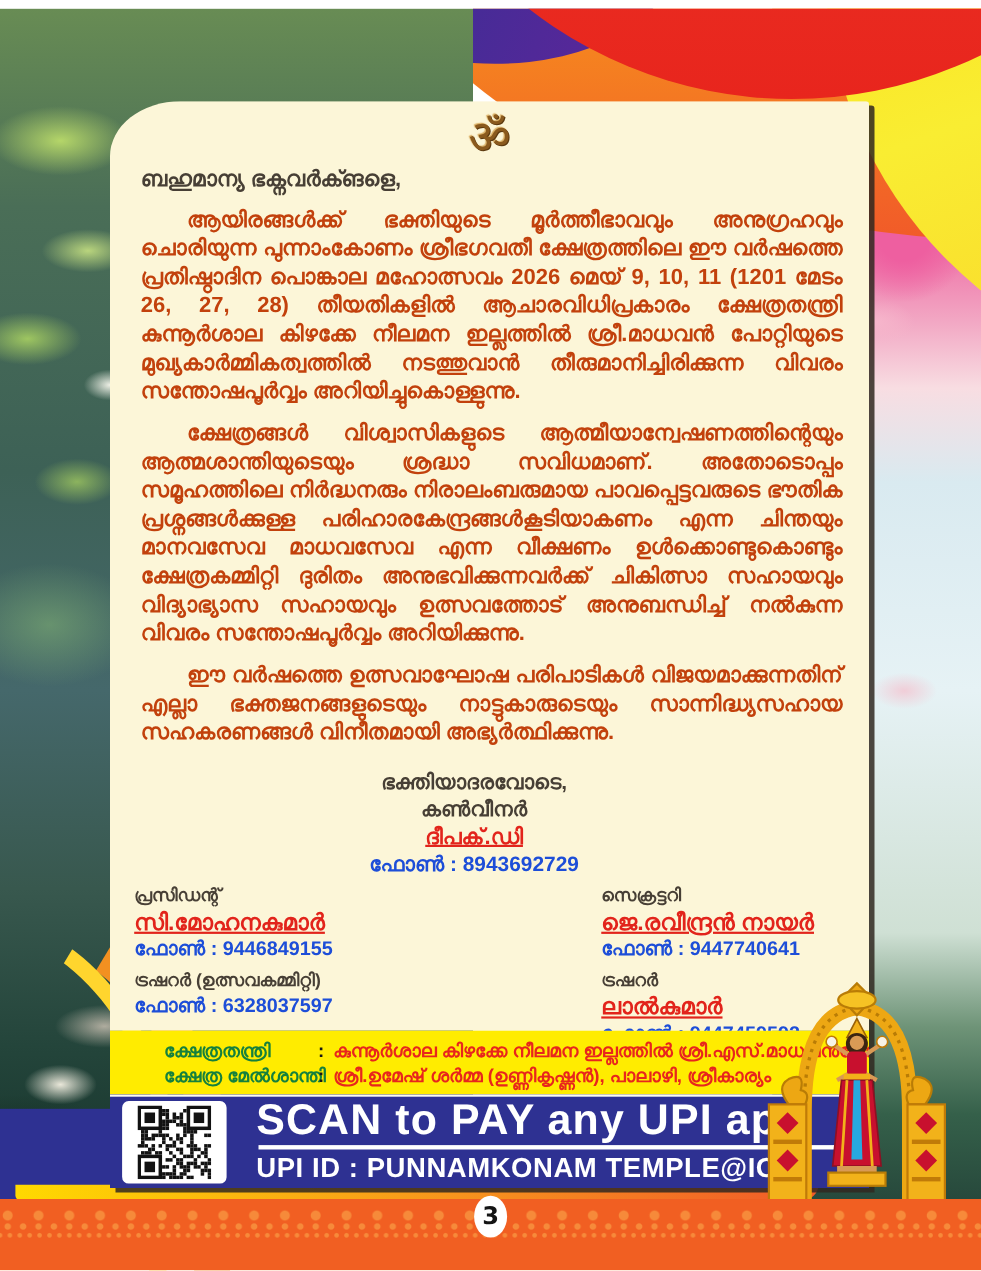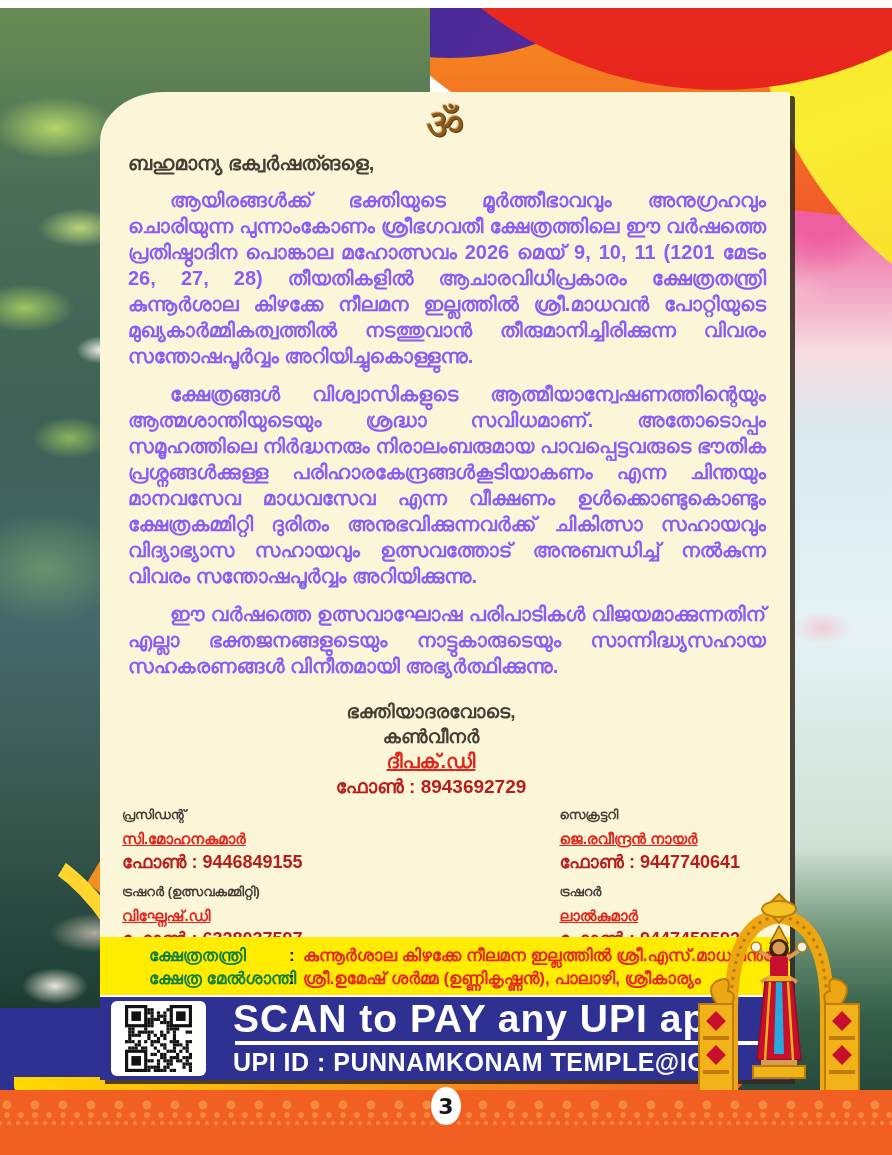--- a/index.html
+++ b/index.html
@@ -48,29 +48,29 @@
 
   
   .sheet{position:absolute;left:100px;top:92px;width:690px;height:988px;z-index:4;
     border-radius:64px 3px 0 0 / 50px 3px 0 0;overflow:hidden;
     box-shadow:5px 4px 0 rgba(48,40,32,.85);}
   .panel{height:845px;background:#fcf6d8;overflow:hidden;}
   .om{margin-top:10px;height:46px;line-height:46px;text-align:center;font-size:42px;
     color:#8a5a1e;text-shadow:1px 1px 0 #5c3a10,-1px -1px 1px #d8ad62;}
   .salutation{margin:4px 26px 0 28px;font-size:20px;font-weight:bold;color:#473f35;}
   .body-para{margin:12px 24px 0 28px;text-indent:42px;text-align:justify;
-    font-size:20px;line-height:26px;font-weight:bold;color:#8b5cf6;}
+    font-size:20px;line-height:26px;font-weight:bold;color:#c2410c;}
   .signature{margin-top:20px;text-align:center;transform:translateX(-14px);
     font-size:19px;line-height:25px;font-weight:bold;color:#473f35;}
   .red-name{color:#e2241b;font-size:20px;font-weight:bold;text-decoration:underline;}
-  .phone{color:#b91c1c;font-weight:bold;}
+  .phone{color:#1d4ed8;font-weight:bold;}
   .officials{display:flex;justify-content:space-between;margin:4px 50px 0 22px;}
   .official{margin-bottom:6px;}
-  .official .role{font-size:13px;line-height:23px;font-weight:bold;color:#473f35;}
-  .official .red-name{font-size:15px;line-height:25px;}
+  .official .role{font-size:16px;line-height:23px;font-weight:bold;color:#473f35;}
+  .official .red-name{font-size:21px;line-height:25px;}
   .official .phone{font-size:18px;line-height:23px;}
   .col-right{}
 
   
   .strip-yellow{height:58px;background:#ffec00;padding:7px 0 0 30px;box-sizing:border-box;}
   .info-row{font-size:17px;line-height:23px;font-weight:bold;white-space:nowrap;}
   .info-label{display:inline-block;width:140px;color:#15803d;margin-left:19px;}
   .info-colon{display:inline-block;width:14px;color:#161616;}
   .info-value{color:#e8251d;}
 
@@ -114,42 +114,41 @@
     <div class="arc arc-red"></div>
   </div>
   <div class="bl-blue"></div>
   <div class="bl-swoosh"></div>
   <div class="bl-swoosh2"></div>
   <div class="under-band"></div>
 
   <div class="sheet">
     <div class="panel">
       <div class="om">ॐ</div>
-      <div class="salutation">ബഹുമാന്യ ഭക്വർഷത്ങളെ,</div>
+      <div class="salutation">ബഹുമാന്യ ഭക്നവർക്ങളെ,</div>
       <p class="body-para">ആയിരങ്ങൾക്ക് ഭക്തിയുടെ മൂർത്തീഭാവവും അനുഗ്രഹവും ചൊരിയുന്ന പുന്നാംകോണം ശ്രീഭഗവതീ ക്ഷേത്രത്തിലെ ഈ വർഷത്തെ പ്രതിഷ്ഠാദിന പൊങ്കാല മഹോത്സവം 2026 മെയ് 9, 10, 11 (1201 മേടം 26, 27, 28) തീയതികളിൽ ആചാരവിധിപ്രകാരം ക്ഷേത്രതന്ത്രി കുന്നൂർശാല കിഴക്കേ നീലമന ഇല്ലത്തിൽ ശ്രീ.മാധവൻ പോറ്റിയുടെ മുഖ്യകാർമ്മികത്വത്തിൽ നടത്തുവാൻ തീരുമാനിച്ചിരിക്കുന്ന വിവരം സന്തോഷപൂർവ്വം അറിയിച്ചുകൊള്ളുന്നു.</p>
       <p class="body-para">ക്ഷേത്രങ്ങൾ വിശ്വാസികളുടെ ആത്മീയാന്വേഷണത്തിന്റെയും ആത്മശാന്തിയുടെയും ശ്രദ്ധാ സവിധമാണ്. അതോടൊപ്പം സമൂഹത്തിലെ നിർദ്ധനരും നിരാലംബരുമായ പാവപ്പെട്ടവരുടെ ഭൗതിക പ്രശ്നങ്ങൾക്കുള്ള പരിഹാരകേന്ദ്രങ്ങൾകൂടിയാകണം എന്ന ചിന്തയും മാനവസേവ മാധവസേവ എന്ന വീക്ഷണം ഉൾക്കൊണ്ടുകൊണ്ടും ക്ഷേത്രകമ്മിറ്റി ദുരിതം അനുഭവിക്കുന്നവർക്ക് ചികിത്സാ സഹായവും വിദ്യാഭ്യാസ സഹായവും ഉത്സവത്തോട് അനുബന്ധിച്ച് നൽകുന്ന വിവരം സന്തോഷപൂർവ്വം അറിയിക്കുന്നു.</p>
       <p class="body-para">ഈ വർഷത്തെ ഉത്സവാഘോഷ പരിപാടികൾ വിജയമാക്കുന്നതിന് എല്ലാ ഭക്തജനങ്ങളുടെയും നാട്ടുകാരുടെയും സാന്നിദ്ധ്യസഹായ സഹകരണങ്ങൾ വിനീതമായി അഭ്യർത്ഥിക്കുന്നു.</p>
 
       <div class="signature">
         <div>ഭക്തിയാദരവോടെ,</div>
         <div>കൺവീനർ</div>
         <div class="red-name">ദീപക്.ഡി</div>
         <div class="phone">ഫോൺ : 8943692729</div>
       </div>
 
       <div class="officials">
         <div class="col-left">
           <div class="official">
             <div class="role">പ്രസിഡന്റ്</div>
             <div class="red-name">സി.മോഹനകുമാർ</div>
             <div class="phone">ഫോൺ : 9446849155</div>
           </div>
           <div class="official">
             <div class="role">ട്രഷറർ (ഉത്സവകമ്മിറ്റി)</div>
-            <div class="red-name">വിഘ്നേഷ്.ഡി</div>
             <div class="phone">ഫോൺ : 6328037597</div>
           </div>
         </div>
         <div class="col-right">
           <div class="official">
             <div class="role">സെക്രട്ടറി</div>
             <div class="red-name">ജെ.രവീന്ദ്രൻ നായർ</div>
             <div class="phone">ഫോൺ : 9447740641</div>
           </div>
           <div class="official">

